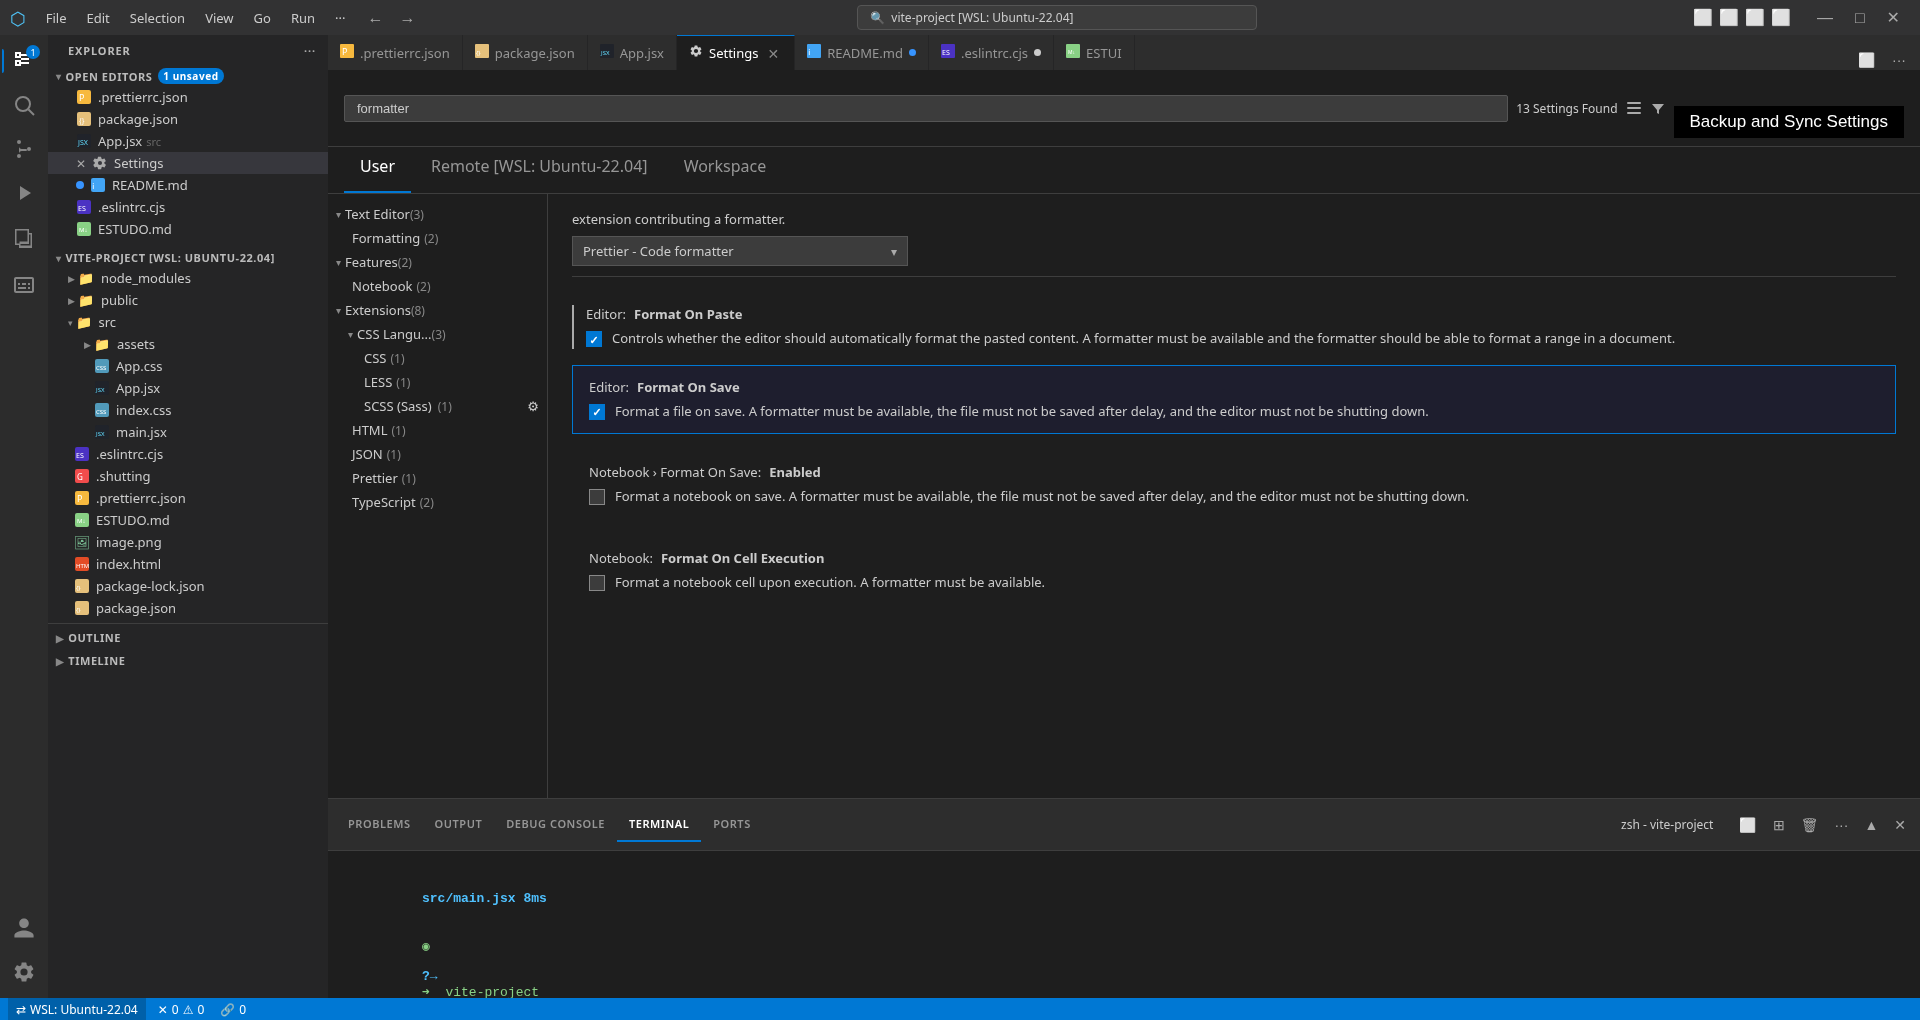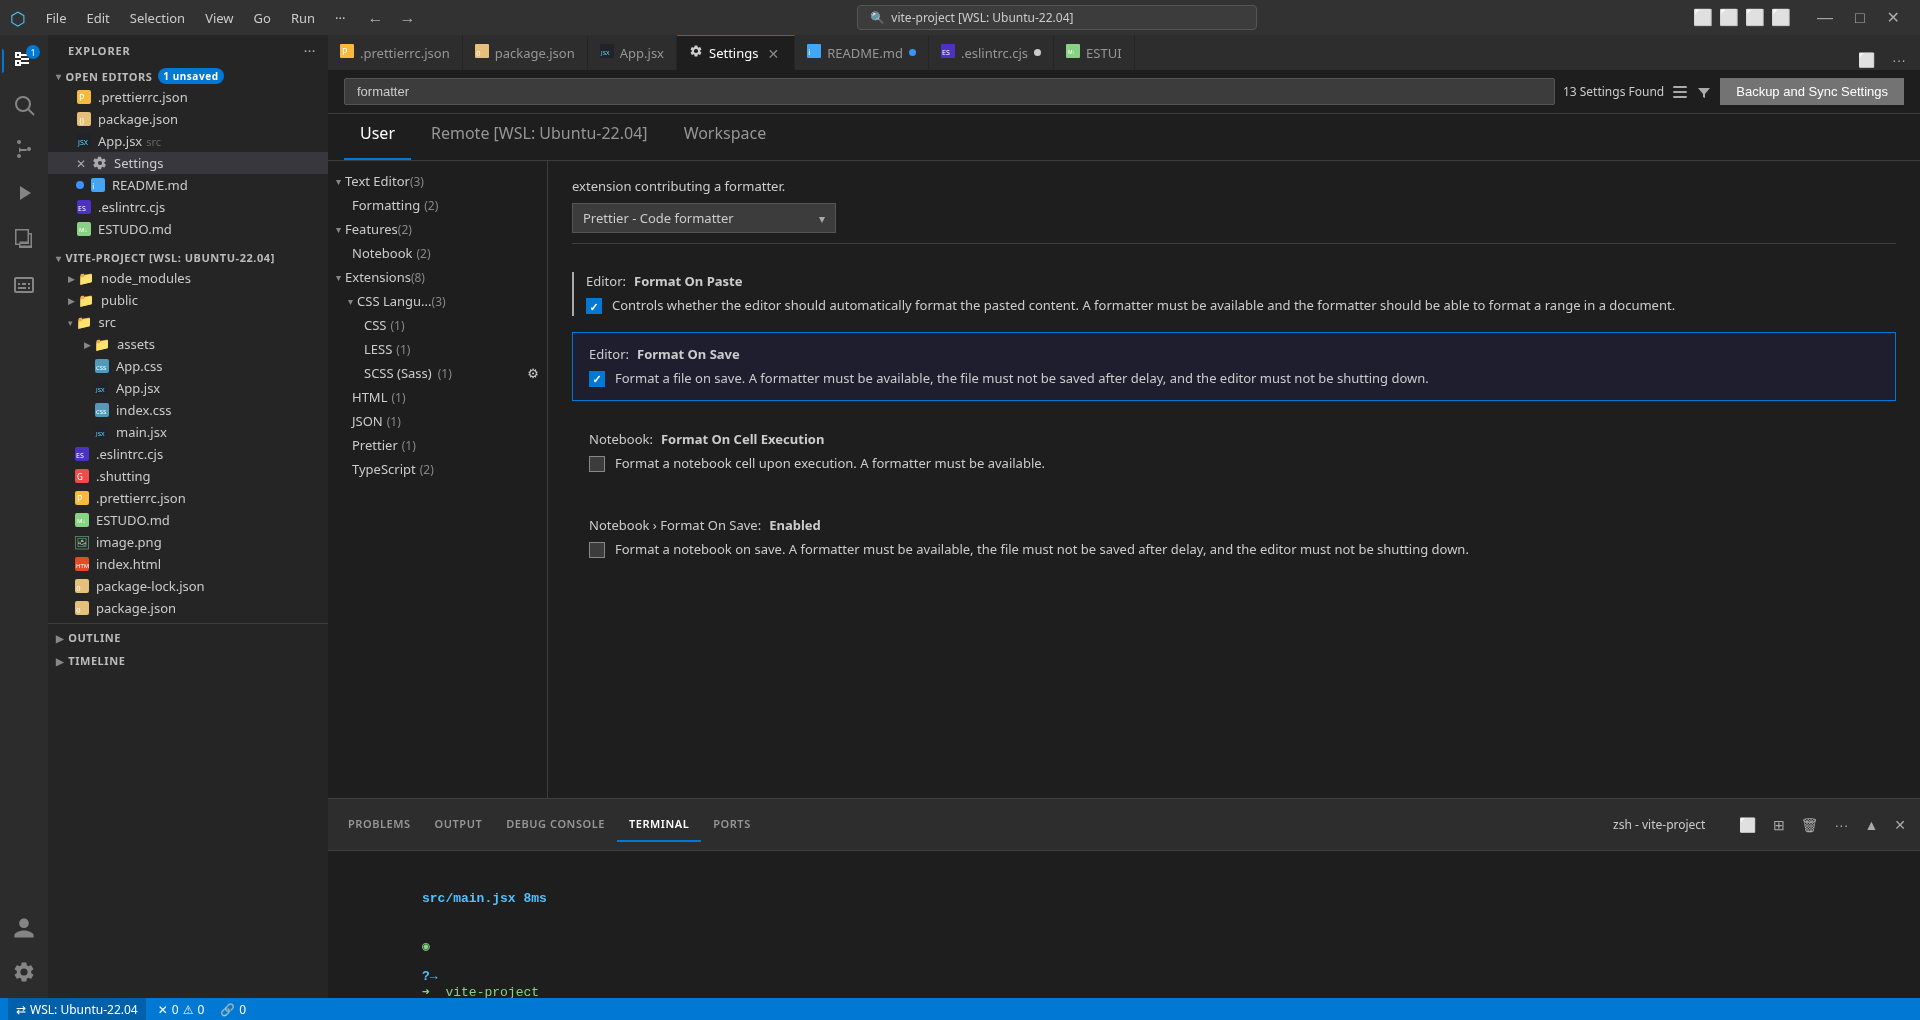--- a/index.html
+++ b/index.html
@@ -312,28 +312,29 @@
       font-size: 13px;
       border-radius: 2px;
       outline: none;
     }
     .settings-count {
       color: #cccccc;
       font-size: 12px;
       white-space: nowrap;
     }
     .backup-sync-btn {
-      background: #737373;
+      background: #000000;
       color: white;
       border: none;
       padding: 6px 16px;
-      font-size: 13px;
+      font-size: 17px;
       cursor: pointer;
       border-radius: 0;
       white-space: nowrap;
+      margin-top: 28px;
     }
 
     .settings-tabs {
       display: flex;
       padding: 0 16px;
       border-bottom: 1px solid #3e3e3e;
       flex-shrink: 0;
       background: #1e1e1e;
     }
     .settings-tab {
@@ -411,21 +412,21 @@
       font-size: 13px;
       color: #cccccc;
       margin-bottom: 8px;
     }
     .formatter-select {
       display: flex;
       align-items: center;
       background: #3c3c3c;
       border: 1px solid #555;
       padding: 5px 10px;
-      width: 264px;
+      width: 336px;
       cursor: pointer;
       justify-content: space-between;
     }
     .formatter-select span { color: #cccccc; font-size: 13px; }
     .formatter-select .chevron-down { color: #aaa; font-size: 12px; }
 
     
     .setting-item {
       margin-bottom: 16px;
       padding: 12px 16px;
@@ -1116,53 +1117,53 @@
                 <span class="label-bold">Format On Save</span>
             </div>
             <div class="setting-checkbox-row">
               <div class="setting-checkbox checked"></div>
               <div class="setting-desc">Format a file on save. A formatter must be available, the file must not be saved after delay, and the editor must not be shutting down.</div>
             </div>
           </div>
 
           <div class="setting-item" style="margin-top:8px;">
             <div class="setting-title">
+              <span class="label-normal">Notebook › Format On Save: </span>
+                <span class="label-bold">Enabled</span>
+            </div>
+            <div class="setting-checkbox-row">
+              <div class="setting-checkbox unchecked"></div>
+              <div class="setting-desc">Format a notebook on save. A formatter must be available, the file must not be saved after delay, and the editor must not be shutting down.</div>
+            </div>
+          </div>
+
+          <div class="setting-item" style="margin-top:8px;">
+            <div class="setting-title">
               <span class="label-normal">Notebook: </span>
                 <span class="label-bold">Format On Cell Execution</span>
             </div>
             <div class="setting-checkbox-row">
               <div class="setting-checkbox unchecked"></div>
               <div class="setting-desc">Format a notebook cell upon execution. A formatter must be available.</div>
-            </div>
-          </div>
-
-          <div class="setting-item" style="margin-top:8px;">
-            <div class="setting-title">
-              <span class="label-normal">Notebook › Format On Save: </span>
-                <span class="label-bold">Enabled</span>
-            </div>
-            <div class="setting-checkbox-row">
-              <div class="setting-checkbox unchecked"></div>
-              <div class="setting-desc">Format a notebook on save. A formatter must be available, the file must not be saved after delay, and the editor must not be shutting down.</div>
             </div>
           </div>
 
         </div>
       </div>
     </div>
 
     <div class="bottom-panel">
       <div class="panel-tabs">
         <div class="panel-tab">PROBLEMS</div>
         <div class="panel-tab">OUTPUT</div>
         <div class="panel-tab">DEBUG CONSOLE</div>
         <div class="panel-tab active">TERMINAL</div>
         <div class="panel-tab">PORTS</div>
         <div class="panel-tab-actions">
-          <span style="color:#cccccc;font-size:12px;margin-right:24px;">zsh - vite-project</span>
+          <span style="color:#cccccc;font-size:12px;margin-right:16px;">zsh - vite-project</span>
           <button class="panel-action-btn">⬜</button>
           <button class="panel-action-btn">⊞</button>
           <button class="panel-action-btn">🗑</button>
           <button class="panel-action-btn">···</button>
           <button class="panel-action-btn">▲</button>
           <button class="panel-action-btn">✕</button>
         </div>
       </div>
       <div class="panel-content">
         <div class="terminal-line">

